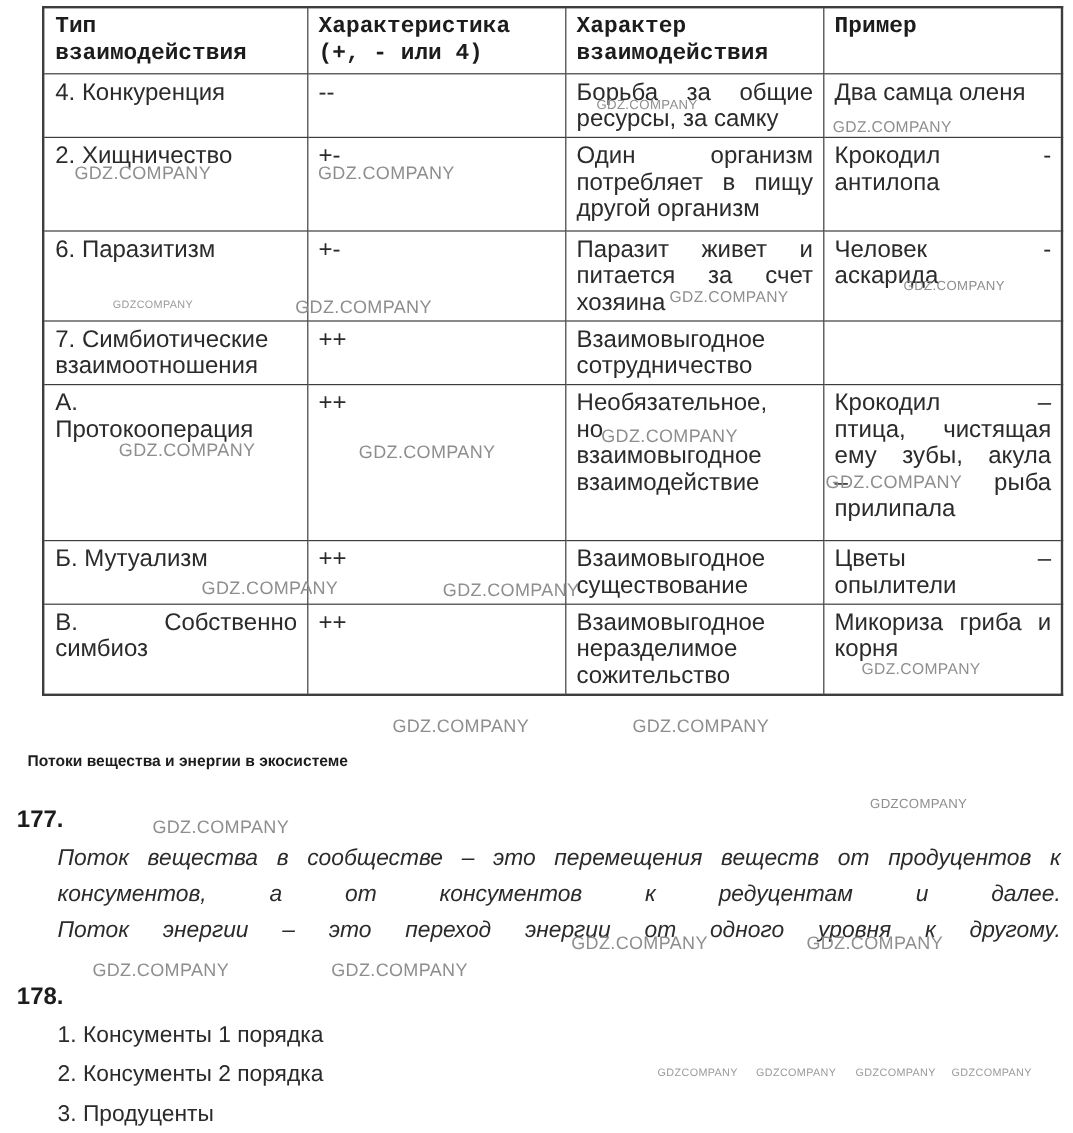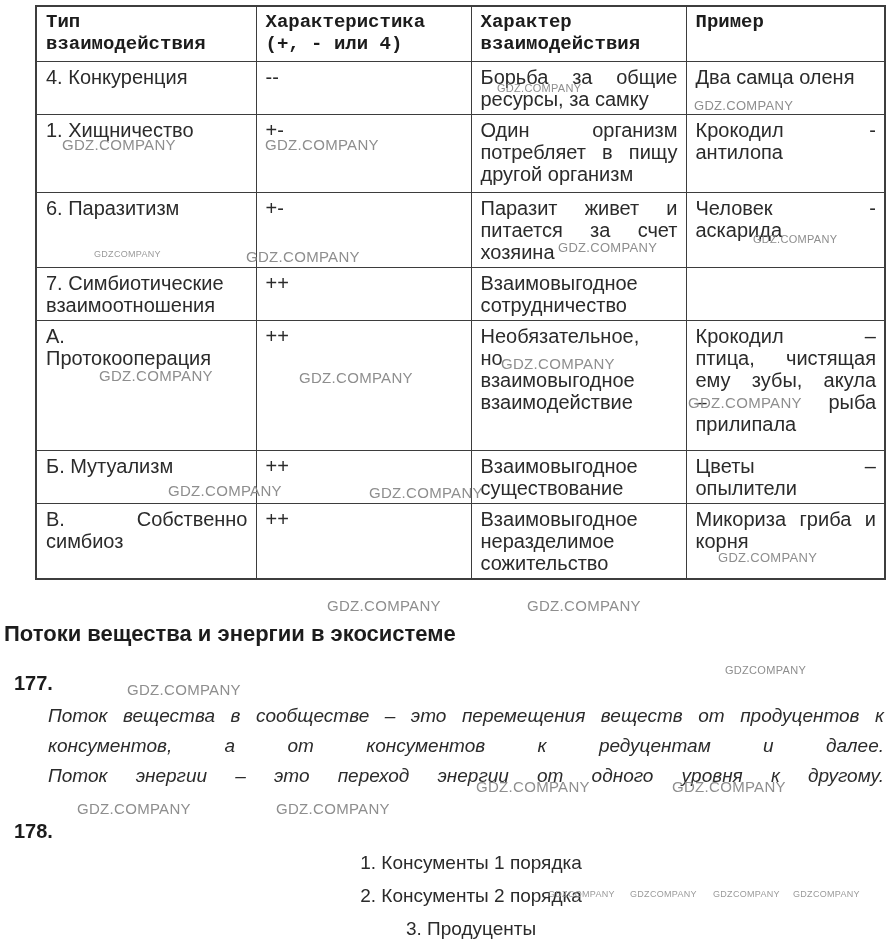--- a/index.html
+++ b/index.html
@@ -18,28 +18,28 @@
     padding:4px 8px 4px 9px; font-size:20px; line-height:22px;
     overflow:hidden;
   }
   .grid th {
     font-size:19px; font-weight:bold; text-align:left;
     white-space:pre-line; color:#1c1c1c;font-family:Liberation Mono, monospace;
   }
   td.just { text-align:justify; }
   td.pre  { white-space:pre-line; }
   td.jh   { white-space:pre-line; text-align:justify; text-align-last:justify; }
-  .heading { margin:42px 0 0 4px; font-size:22px; line-height:23px; font-weight:bold; color:#1c1c1c; }
+  .heading { margin:42px 0 0 23px; font-size:13px; line-height:23px; font-weight:bold; color:#1c1c1c; }
   .qnum    { margin:26px 0 0 14px; font-size:20px; line-height:24px; font-weight:bold; color:#1c1c1c; }
   .qnum2   { margin-top:28px; }
   .para {
     margin:6px 10px 0 48px; font-size:19px; line-height:30px;
     text-align:justify; text-align-last:justify; white-space:pre-line;font-style:italic;
   }
-  .alist { margin:8px 0 0 48px;text-align:center; }
+  .alist { margin:8px 0 0 48px; }
   .alist .li { font-size:19px; line-height:24px; margin-bottom:9px; }
   .wm {
     position:absolute; color:#8e8e8e; font-size:15px;
     letter-spacing:.3px; white-space:nowrap;
   }
   .wm-m  { font-size:13px; }
   .wm-s  { font-size:11px; }
   .wm-xs { font-size:9px; color:#9a9a9a; }
 </style>
 </head>
@@ -66,21 +66,21 @@
       </tr>
     </thead>
     <tbody>
       <tr style="height:52px">
         <td>4. Конкуренция</td>
         <td>--</td>
         <td class="just">Борьба за общие ресурсы, за самку</td>
         <td>Два самца оленя</td>
       </tr>
       <tr style="height:78px">
-        <td>1. Хищничество</td>
+        <td>2. Хищничество</td>
         <td>+-</td>
         <td class="just">Один организм потребляет в пищу другой организм</td>
         <td class="jh">Крокодил -
 антилопа</td>
       </tr>
       <tr style="height:75px">
         <td>6. Паразитизм</td>
         <td>+-</td>
         <td class="just">Паразит живет и питается за счет хозяина</td>
         <td class="jh">Человек -

